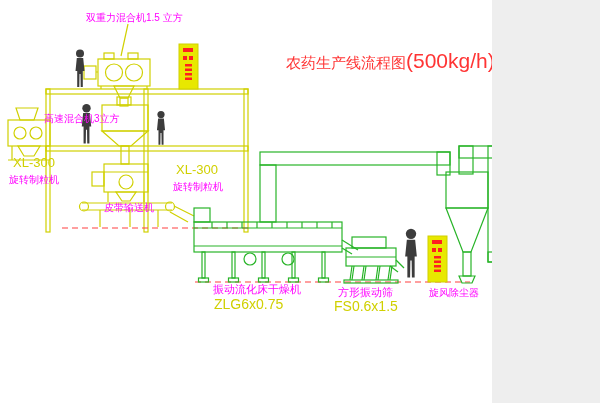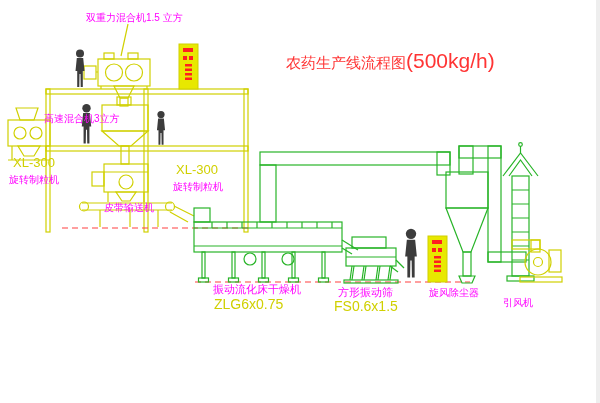--- a/index.html
+++ b/index.html
@@ -1,21 +1,21 @@
 <!DOCTYPE html>
 <html style="--bg: #ffffff; --line_yellow: #d0d000; --line_green: #28b428; --label_magenta: #ff00ff; --title_red: #ff3434; --model_yellow: #d0d000; --figure_dark: #3c3c3c; --dashed_red: #ff4040; --cabinet_fill: #e8e800; --cabinet_red: #ff2020;"><head>
 <meta charset="utf-8">
 <style>
   :root{
     --bg:#ffffff; --line_yellow:#d0d000; --line_green:#28b428;
     --label_magenta:#ff00ff; --title_red:#ff3434; --model_yellow:#d0d000;
     --figure_dark:#3c3c3c; --dashed_red:#ff4040; --cabinet_fill:#e8e800; --cabinet_red:#ff2020;
   }
   html,body{margin:0;padding:0;background:#eee;}
-  .canvas{width:596px;height:403px;background:var(--bg);position:relative;overflow:hidden;}
+  .canvas{width:492px;height:403px;background:var(--bg);position:relative;overflow:hidden;}
   svg{display:block;}
   .yl{stroke:var(--line_yellow);fill:none;stroke-width:1.2;}
   .gn{stroke:var(--line_green);fill:none;stroke-width:1.2;}
   .ylf{fill:var(--cabinet_fill);stroke:var(--line_yellow);stroke-width:1;}
   .rmk{fill:var(--cabinet_red);stroke:none;}
   .dark{fill:var(--figure_dark);stroke:none;}
   .redd{stroke:var(--dashed_red);stroke-dasharray:6 4;stroke-width:1.2;fill:none;}
   text{font-family:"Liberation Sans","DejaVu Sans",sans-serif;}
   .mag{fill:var(--label_magenta);font-size:10px;}
   .mag11{fill:var(--label_magenta);font-size:11px;}

